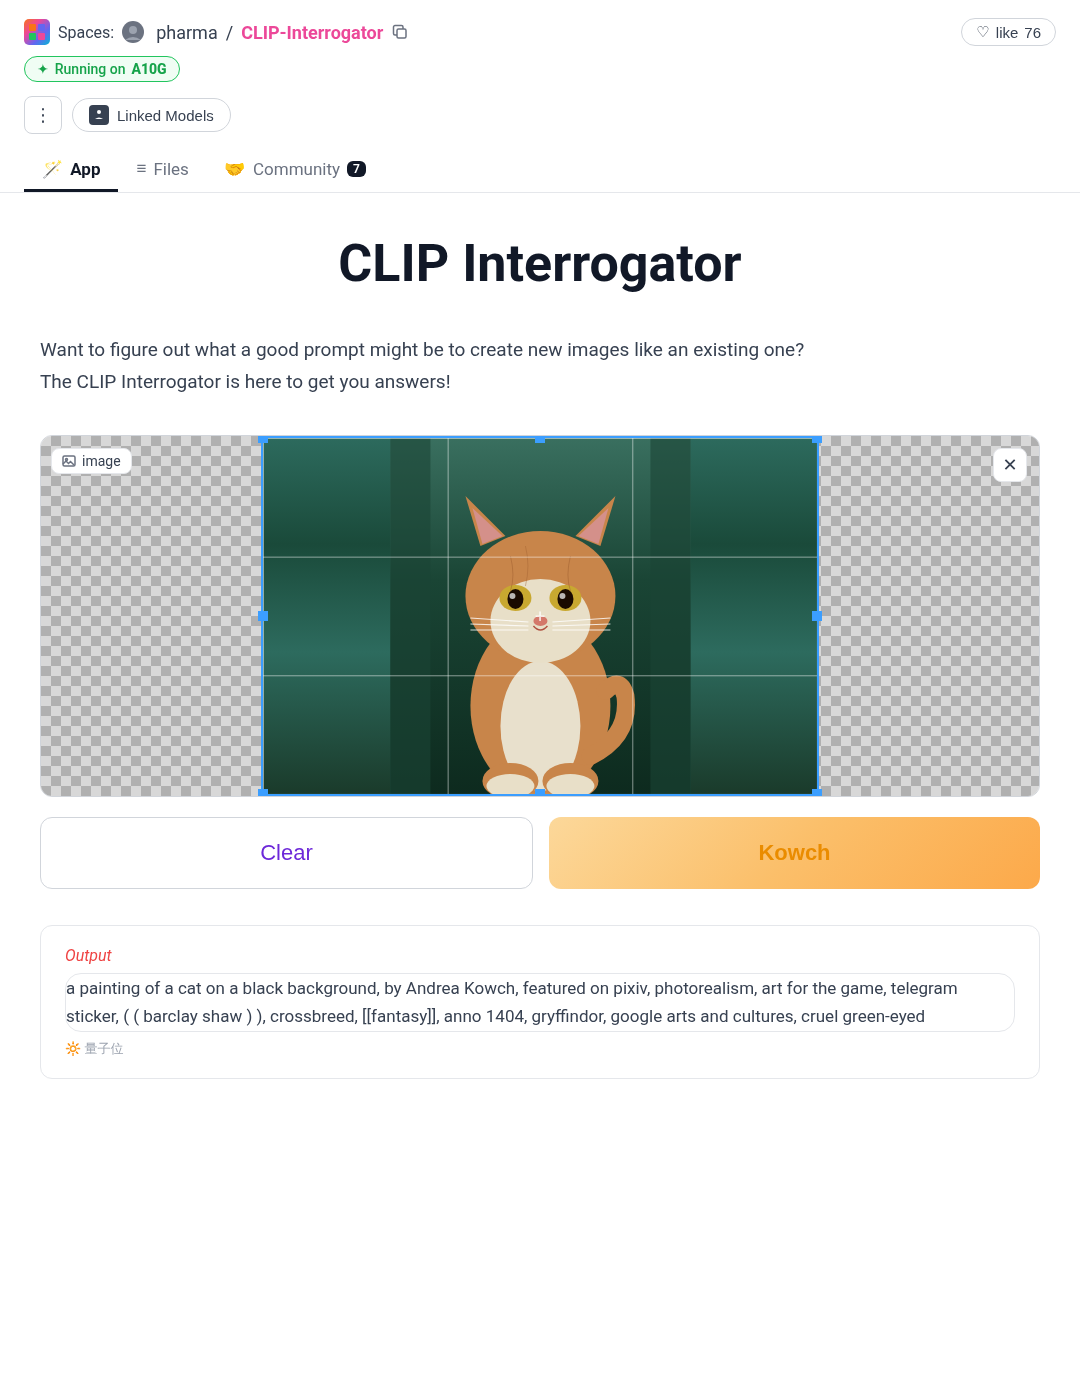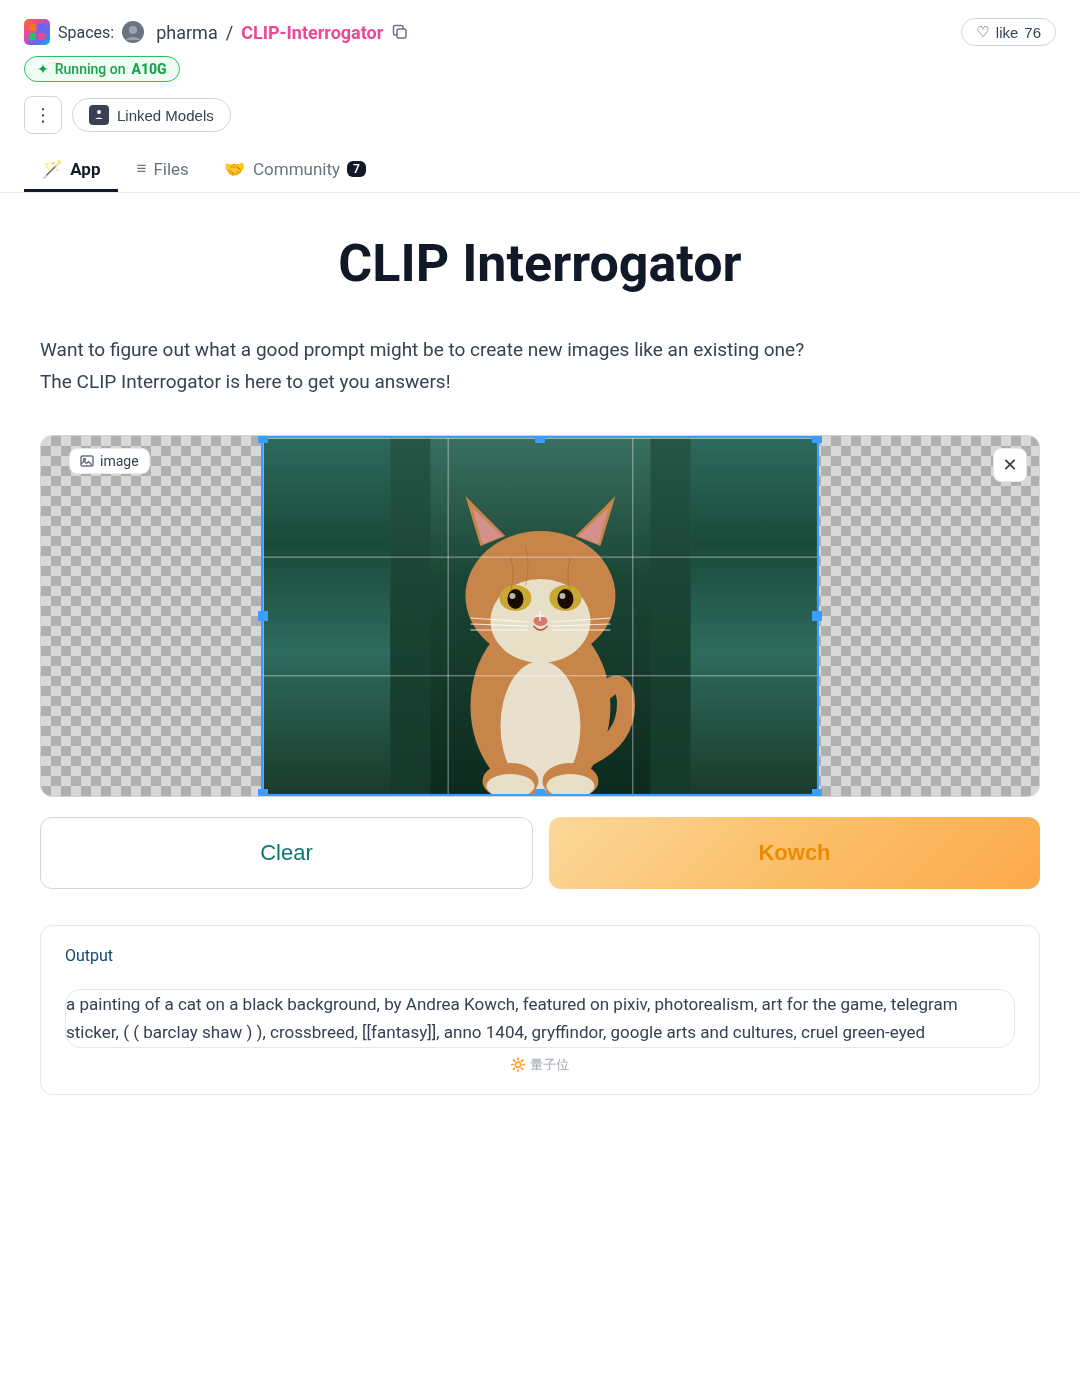--- a/index.html
+++ b/index.html
@@ -141,21 +141,21 @@
     .image-upload-container {
       border: 1.5px solid #d1d5db;
       border-radius: 12px;
       overflow: hidden;
       position: relative;
       margin-bottom: 20px;
       background: #fff;
     }
 
     .image-label {
-      position: absolute; top: 12px; left: 28px;
+      position: absolute; top: 12px; left: 10px;
       background: #fff; border: 1px solid #e5e7eb;
       border-radius: 8px;
       padding: 4px 10px;
       display: flex; align-items: center; gap: 6px;
       font-size: 14px; color: #374151;
       z-index: 10;
     }
 
     .close-btn {
       position: absolute; top: 12px; right: 12px;
@@ -247,21 +247,21 @@
       display: flex; gap: 16px;
       margin-bottom: 36px;
     }
 
     .clear-btn {
       flex: 1;
       height: 72px;
       border: 1.5px solid #d1d5db;
       border-radius: 12px;
       background: #fff;
-      font-size: 22px; color: #0f766e;
+      font-size: 22px; color: #6d28d9;
       cursor: pointer; font-weight: 400;
     }
 
     .submit-btn {
       flex: 1;
       height: 72px;
       border: none;
       border-radius: 12px;
       background: linear-gradient(135deg, #fcd89a 0%, #fbbf6a 50%, #fca94a 100%);
       font-size: 22px; color: #ea8c00;
@@ -270,34 +270,34 @@
 
     
     .output-section {
       border: 1.5px solid #e5e7eb;
       border-radius: 12px;
       padding: 20px 24px;
       background: #fff;
     }
 
     .output-label {
-      font-size: 16px; color: #0c4a6e;
-      margin-bottom: 24px; display: block;
+      font-size: 16px; color: #ef4444;
+      margin-bottom: 8px; display: block; font-style: italic;
     }
 
     .output-text-box {
       border: 1.5px solid #e5e7eb;
       border-radius: 16px;
       font-size: 17px; color: #374151;
       line-height: 1.7;
       background: #fff;
     }
 
     .watermark {
-      text-align: center;
+      text-align: left;
       margin-top: 8px;
       font-size: 13px; color: #9ca3af;
     }
   </style>
 </head>
 <body>
 
 <div class="header">
   <div class="header-top">
     <div class="spaces-logo">

